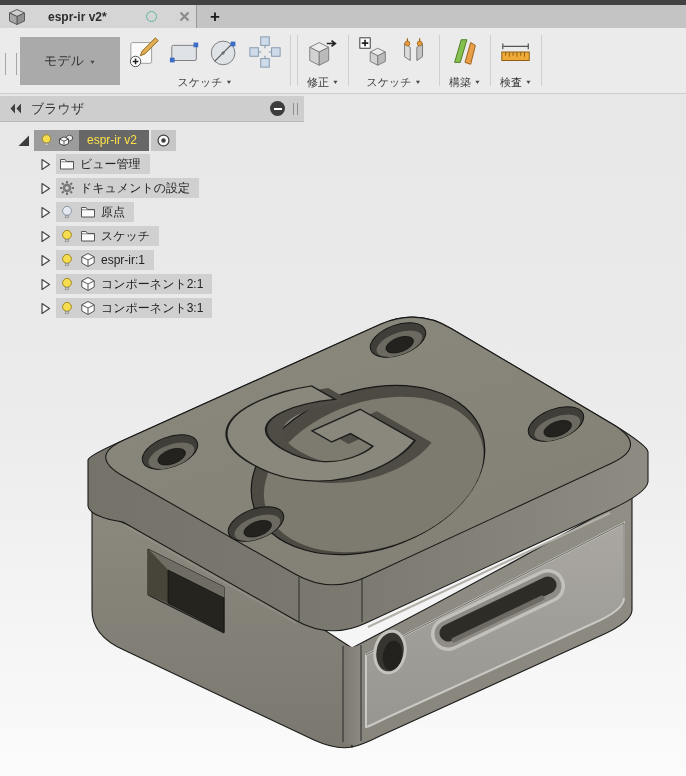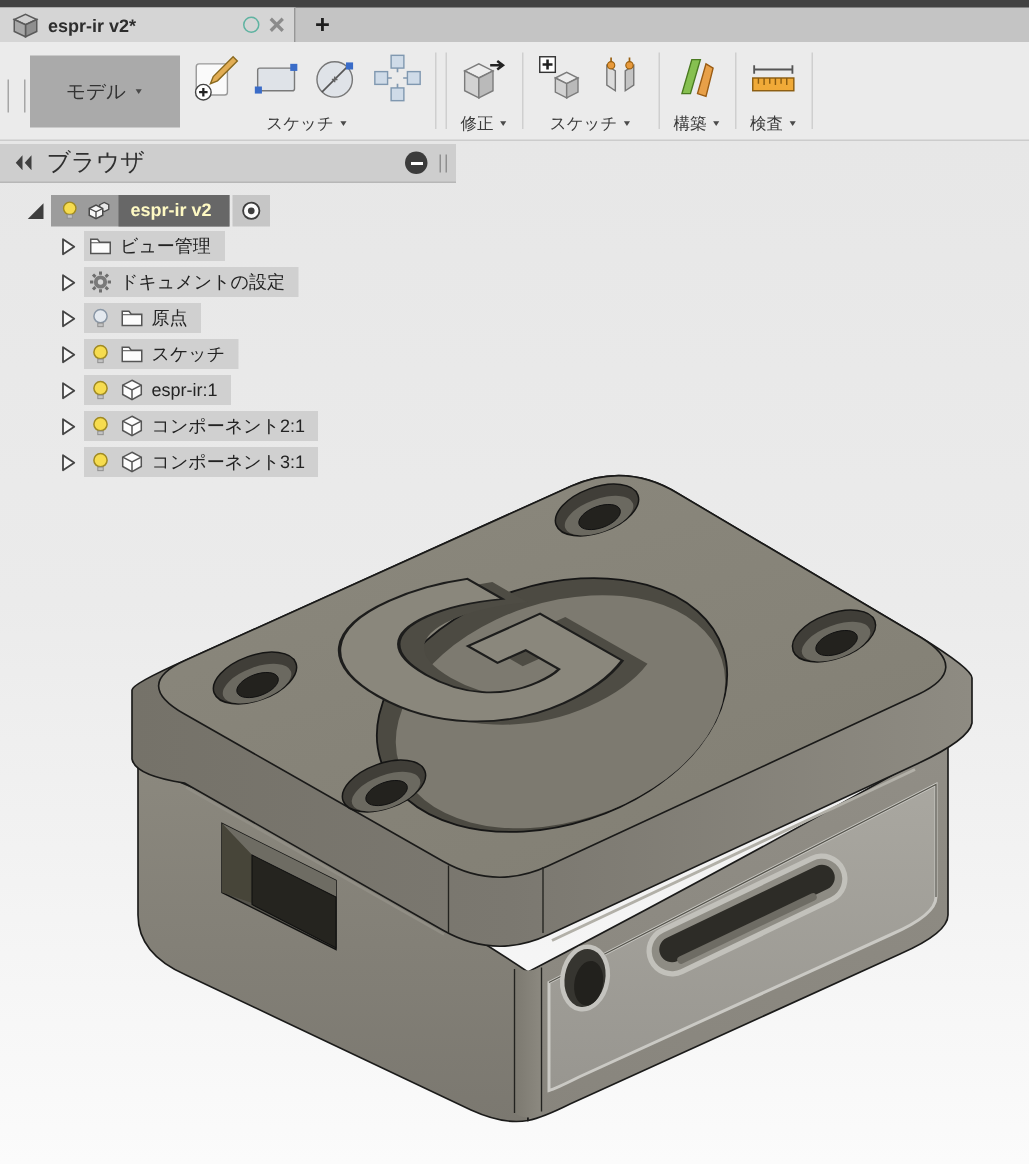--- a/index.html
+++ b/index.html
@@ -4,56 +4,56 @@
 <style>
   html,body{margin:0;padding:0}
   body{
     width:686px;height:776px;position:relative;overflow:hidden;
     font-family:"Liberation Sans","DejaVu Sans",sans-serif;
     background:#e9e9e9;-webkit-font-smoothing:antialiased;
   }
   
   .titlebar{position:absolute;top:0;left:0;right:0;height:28px;background:#424242;z-index:30}
   .tabrow{position:absolute;top:5px;left:0;right:0;height:23px;background:#c4c4c4;display:flex;align-items:stretch;border-bottom:1px solid #aeaeae}
-  .tab{width:182px;background:#d5d5d5;display:flex;align-items:center;gap:6px;padding:0 6px 0 8px;border-right:1px solid #979797}
+  .tab{width:182px;background:#d5d5d5;display:flex;align-items:center;gap:22px;padding:0 6px 0 8px;border-right:1px solid #979797}
   .tab-title{font-size:12px;font-weight:bold;color:#2d2d2d;flex:1;white-space:nowrap;overflow:hidden}
   .sync-ring{width:9px;height:9px;border-radius:50%;border:1.5px solid #5fb3a1;flex:none}
   .tab-close{flex:none;display:flex;align-items:center}
   .newtab{width:36px;display:flex;align-items:center;justify-content:center;font-size:17px;font-weight:bold;color:#1d1d1d}
   
   .toolbar{position:absolute;top:28px;left:0;right:0;height:65px;background:#ebebeb;border-bottom:1px solid #cccccc;display:flex;align-items:stretch;z-index:30;overflow:hidden}
   .tb-grip{width:10px;margin:24px 1px 18px 5px;border-left:1px solid #a6a6a6;border-right:1px solid #a6a6a6;height:22px;align-self:center}
   .workspace-btn{margin:9px 3px 8px 2px;width:100px;background:#aaaaaa;display:flex;align-items:center;justify-content:center;gap:5px;font-size:13px;font-weight:normal;color:#333;cursor:pointer}
   .tb-group{display:flex;flex-direction:column;align-items:center;padding:3px 3px 0 3px}
   .tb-icons{display:flex;align-items:center;gap:2px;height:42px}
   .tb-btn{width:38px;height:40px;display:flex;align-items:center;justify-content:center;cursor:pointer}
   .tb-label{font-size:11px;color:#3a3a3a;display:flex;align-items:center;gap:3px;padding-top:2px;white-space:nowrap}
   .caret{font-size:7px;color:#4a4a4a;transform:scaleY(.8)}
   .tb-sep{width:1px;background:#cfcfcf;margin:7px 3px}
   
   .viewport{position:absolute;top:94px;left:0;width:686px;height:682px;z-index:1;
     background:linear-gradient(180deg,#e7e7e7 0%,#ebebeb 45%,#fbfbfb 100%)}
   .viewport svg{display:block}
   
   .browser{position:absolute;top:96px;left:0;width:304px;z-index:10}
-  .browser-header{height:25px;background:rgba(204,204,204,.94);display:flex;align-items:center;gap:8px;padding:0 6px 0 8px;font-size:16px;color:#303030;border-bottom:1px solid rgba(150,150,150,.4)}
+  .browser-header{height:25px;background:rgba(204,204,204,.94);display:flex;align-items:center;gap:8px;padding:0 6px 0 8px;font-size:13px;color:#303030;border-bottom:1px solid rgba(150,150,150,.4)}
   .bh-title{flex:1}
   .minus-btn{width:15px;height:15px;border-radius:50%;background:#3c3c3c;display:flex;align-items:center;justify-content:center;cursor:pointer}
   .minus-btn div{width:8px;height:2px;background:#fff}
   .panel-grip{width:3px;height:12px;border-left:1px solid #8f8f8f;border-right:1px solid #8f8f8f}
   .tree{padding-top:6px}
   .trow{height:24px;display:flex;align-items:center;font-size:12px;color:#232323}
   .expander{width:15px;height:15px;flex:none;margin-right:3px;cursor:pointer}
   .ind-root{margin-left:16px}
   .ind-child{margin-left:38px}
   .chip{display:flex;align-items:center;height:20px;background:rgba(205,205,205,.9);padding:0 9px 0 3px;gap:5px;cursor:pointer}
   .chip .ticon{width:16px;height:16px;flex:none}
   .chip-root{display:flex;align-items:center;height:21px;background:#9c9c9c;padding:0;gap:0;cursor:pointer}
   .chip-root .icons{display:flex;align-items:center;gap:4px;padding:0 5px}
-  .root-label{background:#676767;color:#fef9c3;font-weight:bold;font-size:12px;height:21px;display:flex;align-items:center;padding:0 12px 0 8px}
+  .root-label{background:#676767;color:#fde047;font-weight:normal;font-size:12px;height:21px;display:flex;align-items:center;padding:0 12px 0 8px}
   .radio-chip{width:25px;height:21px;background:#c6c6c6;display:flex;align-items:center;justify-content:center;margin-left:2px;cursor:pointer}
 </style>
 </head>
 <body>
 
 <div class="viewport">
 <svg width="686" height="682" viewBox="0 94 686 682">
   <defs>
     <linearGradient id="gBand" x1="0" y1="0" x2="1" y2="0">
       <stop offset="0" stop-color="#757269"></stop>

